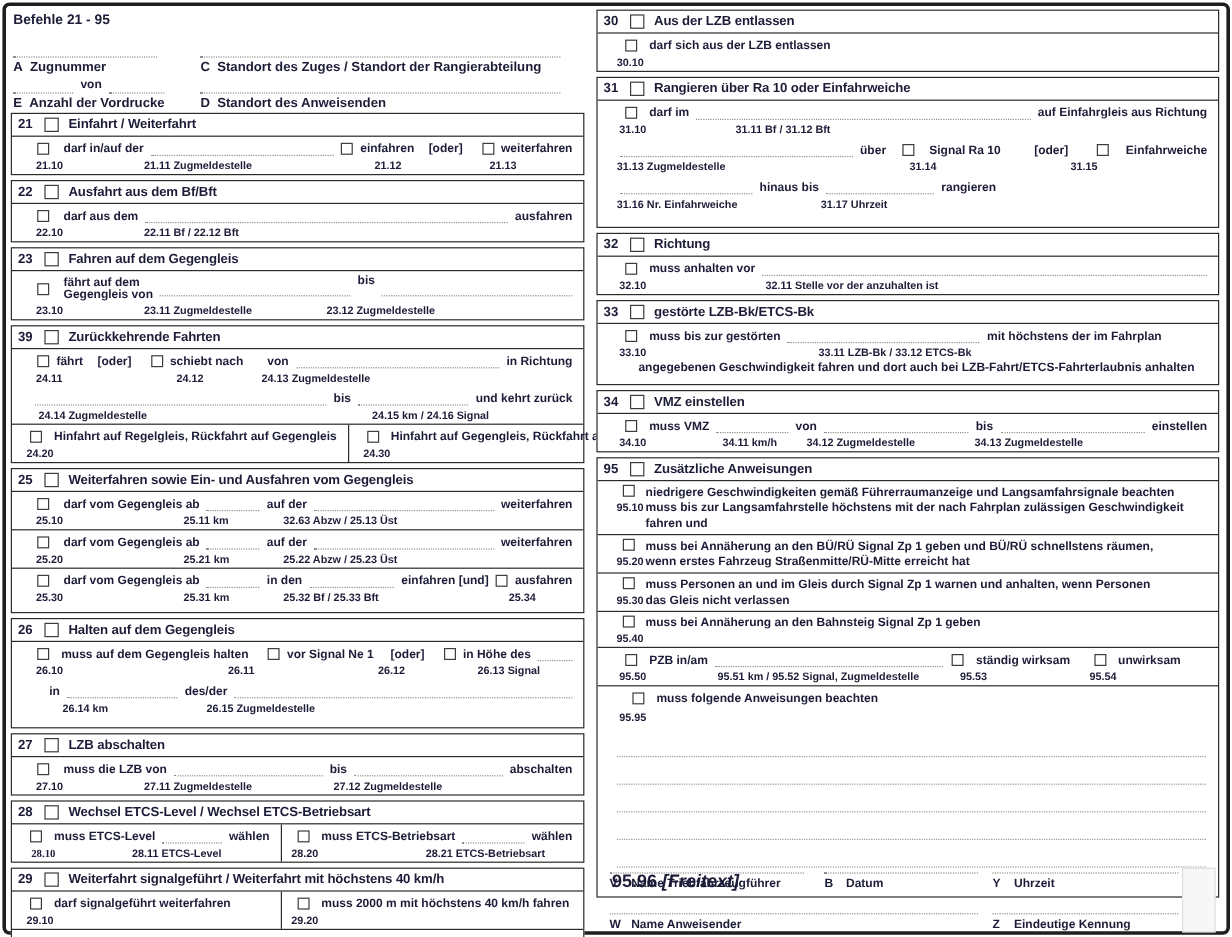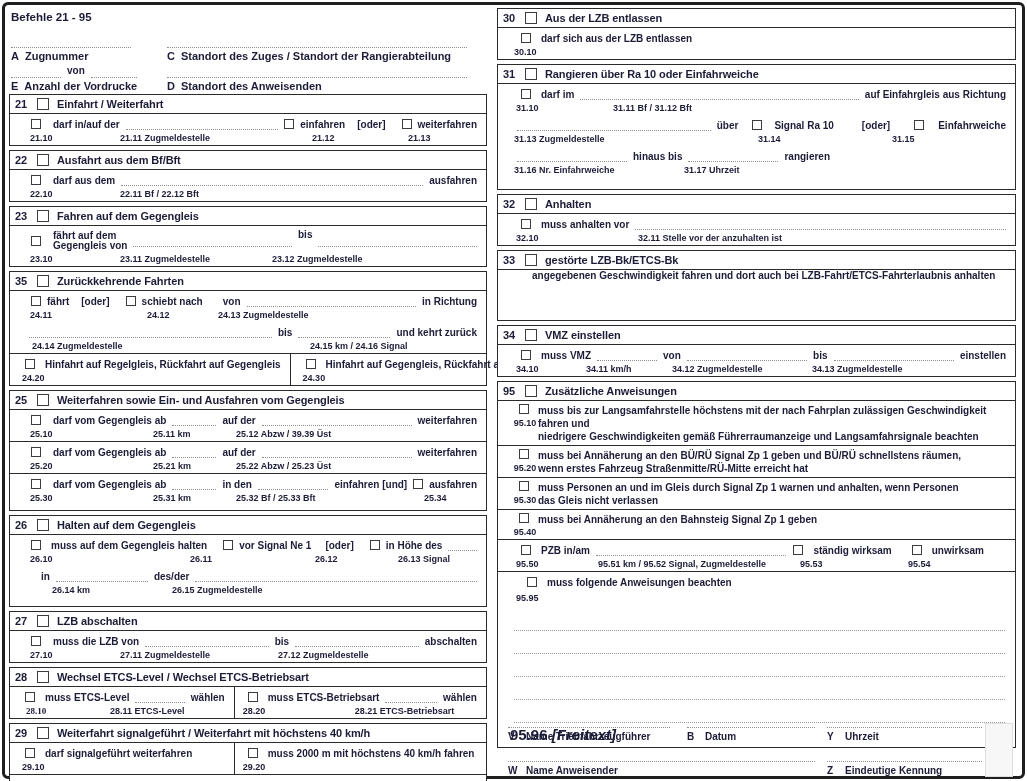--- a/index.html
+++ b/index.html
@@ -151,21 +151,21 @@
         </div>
         <div class="lblline">
           <span class="lbl" style="left: 20px;">23.10</span>
           <span class="lbl" style="left: 110px;">23.11 Zugmeldestelle</span>
           <span class="lbl" style="left: 262px;">23.12 Zugmeldestelle</span>
         </div>
       </div>
     </div>
     <div class="sec" style="min-height: 112px;">
       <div class="sec-h">
-        <span class="num">35</span>
+        <span class="num">39</span>
         <span class="cbx"></span>
         <span class="ttl">Zurückkehrende Fahrten</span>
       </div>
       <div class="row">
         <div class="hl">
           <span class="spc" style="width: 12px;"></span>
           <span class="cbx"></span>
           <span class="bt">fährt</span>
           <span class="spc" style="width: 6px;"></span>
           <span class="bt">[oder]</span>
@@ -234,21 +234,21 @@
           <span class="spc" style="width: 6px;"></span>
           <span class="bt">darf vom Gegengleis ab</span>
           <span class="fill" style="flex-grow: 0; width: 44px;"></span>
           <span class="bt">auf der</span>
           <span class="fill" style="flex-grow: 1;"></span>
           <span class="bt">weiterfahren</span>
         </div>
         <div class="lblline">
           <span class="lbl" style="left: 20px;">25.10</span>
           <span class="lbl" style="left: 143px;">25.11 km</span>
-          <span class="lbl" style="left: 226px;">25.12 Abzw / 39.39 Üst</span>
+          <span class="lbl" style="left: 226px;">32.63 Abzw / 25.13 Üst</span>
         </div>
       </div>
       <div class="row rb">
         <div class="hl">
           <span class="spc" style="width: 12px;"></span>
           <span class="cbx"></span>
           <span class="spc" style="width: 6px;"></span>
           <span class="bt">darf vom Gegengleis ab</span>
           <span class="fill" style="flex-grow: 0; width: 44px;"></span>
           <span class="bt">auf der</span>
@@ -494,41 +494,56 @@
         <div class="lblline">
           <span class="lbl" style="left: 16px;">31.16 Nr. Einfahrweiche</span>
           <span class="lbl" style="left: 186px;">31.17 Uhrzeit</span>
         </div>
       </div>
     </div>
     <div class="sec" style="min-height: 51px;">
       <div class="sec-h">
         <span class="num">32</span>
         <span class="cbx"></span>
-        <span class="ttl">Anhalten</span>
+        <span class="ttl">Richtung</span>
       </div>
       <div class="row">
         <div class="hl">
           <span class="spc" style="width: 14px;"></span>
           <span class="cbx"></span>
           <span class="spc" style="width: 4px;"></span>
           <span class="bt">muss anhalten vor</span>
           <span class="fill" style="flex-grow: 1;"></span>
         </div>
         <div class="lblline">
           <span class="lbl" style="left: 18px;">32.10</span>
           <span class="lbl" style="left: 140px;">32.11 Stelle vor der anzuhalten ist</span>
         </div>
       </div>
     </div>
     <div class="sec" style="min-height: 71px;">
       <div class="sec-h">
         <span class="num">33</span>
         <span class="cbx"></span>
         <span class="ttl">gestörte LZB-Bk/ETCS-Bk</span>
+      </div>
+      <div class="row">
+        <div class="hl">
+          <span class="spc" style="width: 14px;"></span>
+          <span class="cbx"></span>
+          <span class="spc" style="width: 4px;"></span>
+          <span class="bt">muss bis zur gestörten</span>
+          <span class="fill" style="flex-grow: 0; width: 160px;"></span>
+          <span class="bt">mit höchstens der im Fahrplan</span>
+          <span class="gap" style="flex-grow: 1;"></span>
+        </div>
+        <div class="lblline">
+          <span class="lbl" style="left: 18px;">33.10</span>
+          <span class="lbl" style="left: 184px;">33.11 LZB-Bk / 33.12 ETCS-Bk</span>
+        </div>
       </div>
       <div class="note">angegebenen Geschwindigkeit fahren und dort auch bei LZB-Fahrt/ETCS-Fahrterlaubnis anhalten</div>
     </div>
     <div class="sec" style="min-height: 49px;">
       <div class="sec-h">
         <span class="num">34</span>
         <span class="cbx"></span>
         <span class="ttl">VMZ einstellen</span>
       </div>
       <div class="row">
@@ -539,40 +554,40 @@
           <span class="bt">muss VMZ</span>
           <span class="fill" style="flex-grow: 0; width: 60px;"></span>
           <span class="bt">von</span>
           <span class="fill" style="flex-grow: 1;"></span>
           <span class="bt">bis</span>
           <span class="fill" style="flex-grow: 1;"></span>
           <span class="bt">einstellen</span>
         </div>
         <div class="lblline">
           <span class="lbl" style="left: 18px;">34.10</span>
-          <span class="lbl" style="left: 88px;">34.11 km/h</span>
+          <span class="lbl" style="left: 104px;">34.11 km/h</span>
           <span class="lbl" style="left: 174px;">34.12 Zugmeldestelle</span>
           <span class="lbl" style="left: 314px;">34.13 Zugmeldestelle</span>
         </div>
       </div>
     </div>
     <div class="sec" style="min-height: 337px;">
       <div class="sec-h">
         <span class="num">95</span>
         <span class="cbx"></span>
         <span class="ttl">Zusätzliche Anweisungen</span>
       </div>
       <div class="cn rb">
         <div class="cnl">
           <span class="cbx"></span>
           <span class="code">95.10</span>
         </div>
         <div class="cnt">
+          <div>niedrigere Geschwindigkeiten gemäß Führerraumanzeige und Langsamfahrsignale beachten</div>
           <div>muss bis zur Langsamfahrstelle höchstens mit der nach Fahrplan zulässigen Geschwindigkeit fahren und</div>
-          <div>niedrigere Geschwindigkeiten gemäß Führerraumanzeige und Langsamfahrsignale beachten</div>
         </div>
       </div>
       <div class="cn rb">
         <div class="cnl">
           <span class="cbx"></span>
           <span class="code">95.20</span>
         </div>
         <div class="cnt">
           <div>muss bei Annäherung an den BÜ/RÜ Signal Zp 1 geben und BÜ/RÜ schnellstens räumen,</div>
           <div>wenn erstes Fahrzeug Straßenmitte/RÜ-Mitte erreicht hat</div>

